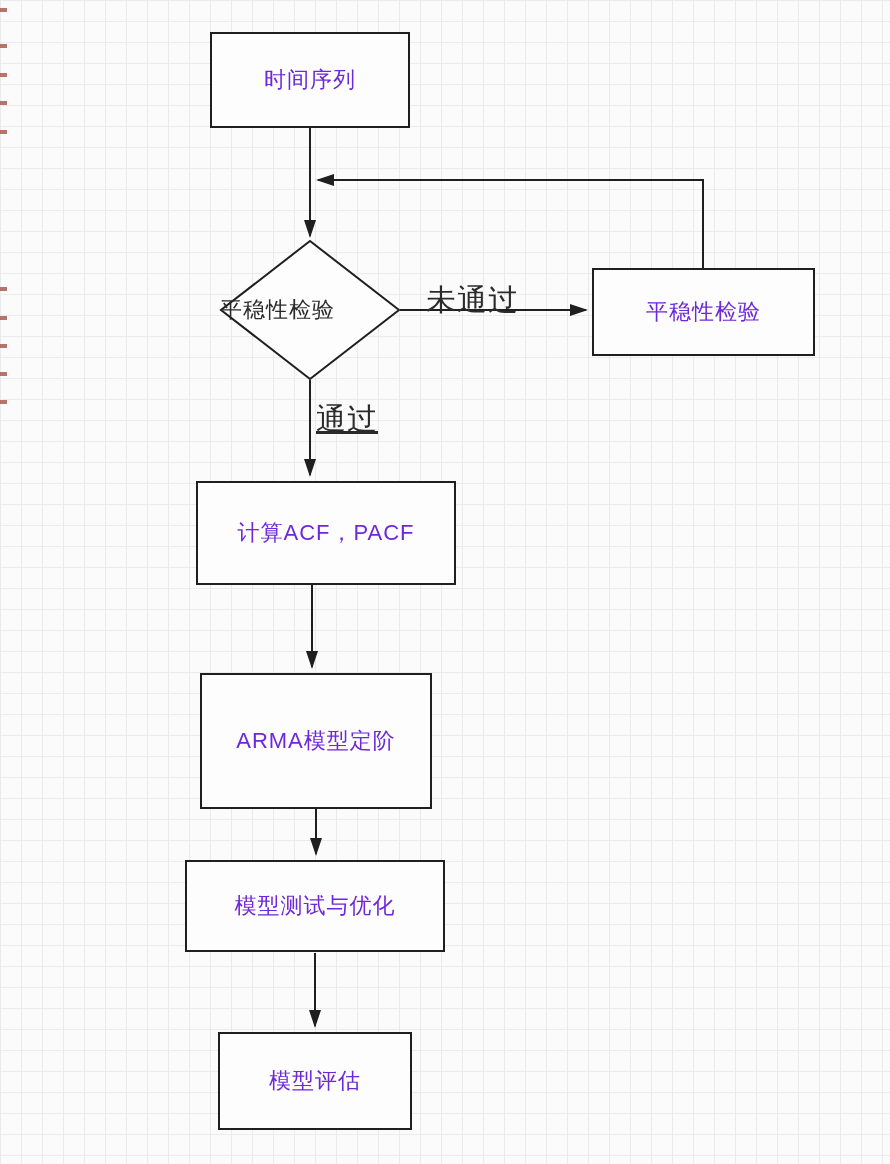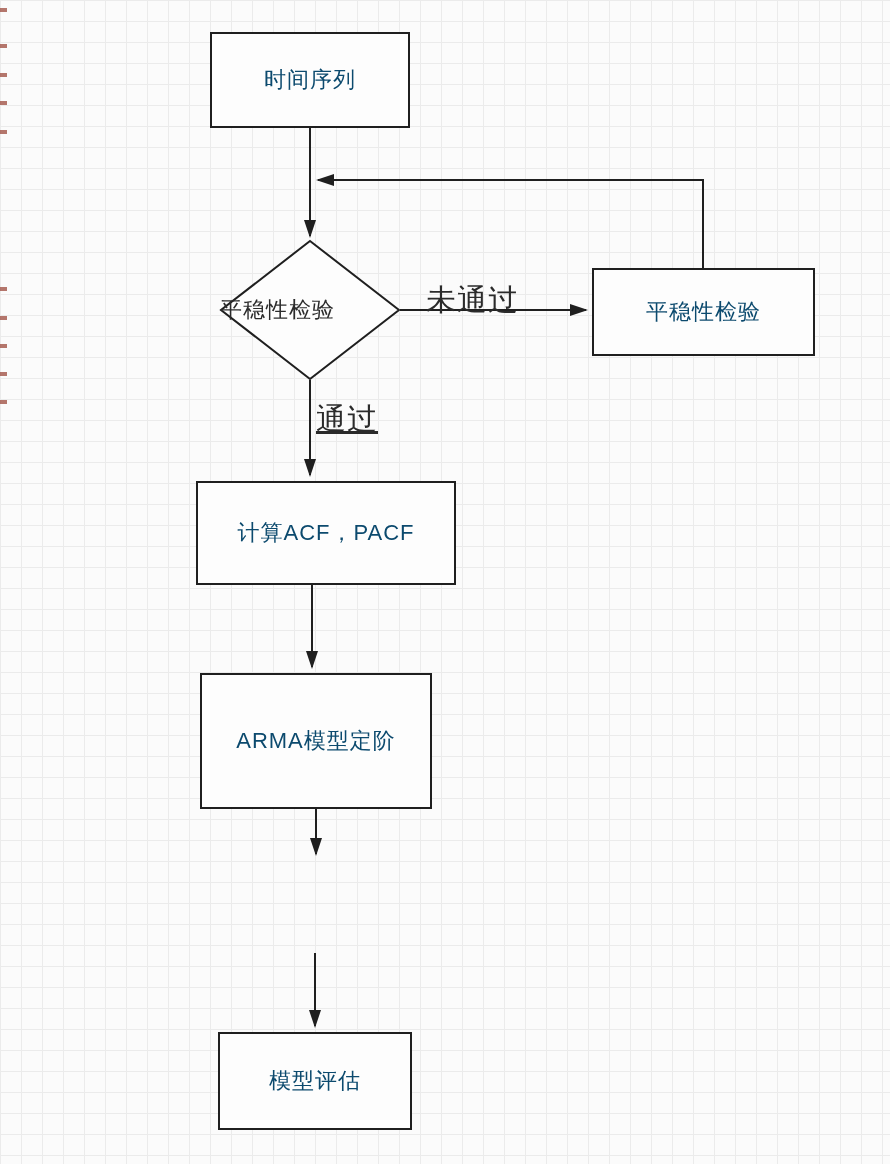--- a/index.html
+++ b/index.html
@@ -30,21 +30,21 @@
   }
   .node {
     position: absolute;
     box-sizing: border-box;
     background: #fdfdfd;
     border: 2px solid #1f1f1f;
     display: flex;
     align-items: center;
     justify-content: center;
     font-size: 22px;
-    color: #0c4a6e;
+    color: #6d28d9;
     letter-spacing: 1px;
     text-align: center;
   }
   .diamond-label {
     position: absolute;
     display: flex;
     align-items: center;
     justify-content: flex-start;
     font-size: 22px;
     color: #2b2b2b;
@@ -117,20 +117,23 @@
   </div>
 
   <div class="node" id="n-acf">
     <span>计算ACF，PACF</span>
   </div>
 
   <div class="node" id="n-arma">
     <span>ARMA模型定阶</span>
   </div>
 
+  <div class="node" id="n-test">
+    <span>模型测试与优化</span>
+  </div>
 
   <div class="node" id="n-eval">
     <span>模型评估</span>
   </div>
 
   <div class="diamond-label" id="l-check">
     <span>平稳性检验</span>
   </div>
 
   <div class="edge-label" id="l-fail">未通过</div>

